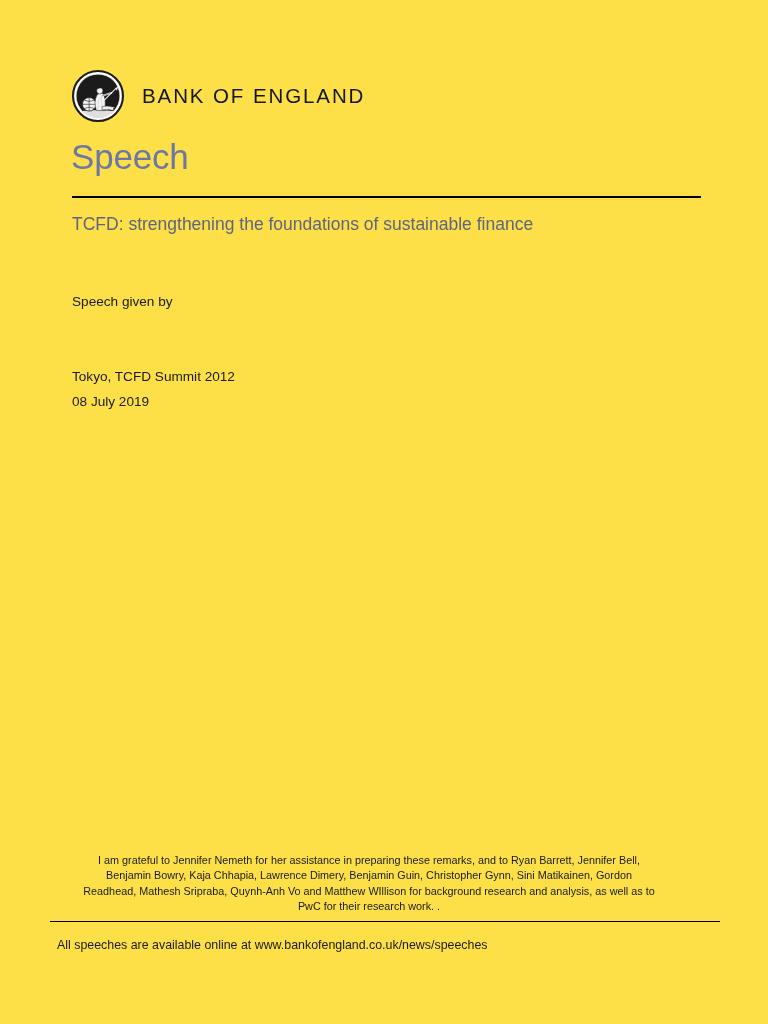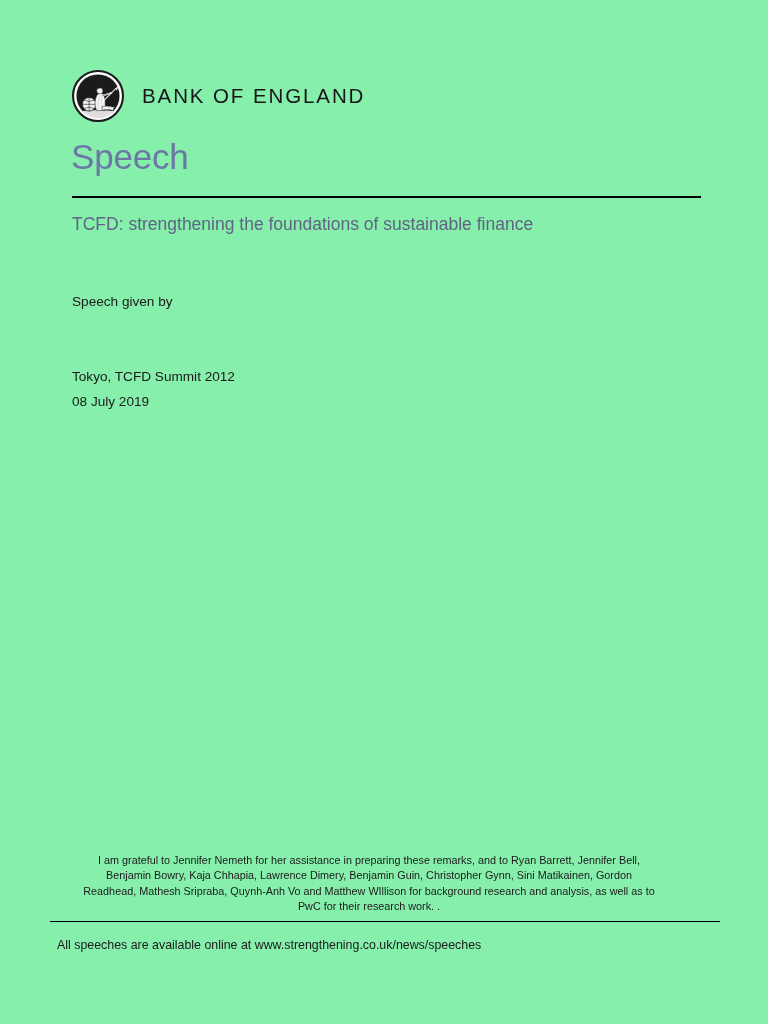--- a/index.html
+++ b/index.html
@@ -9,21 +9,21 @@
     background: #ffffff;
   }
   body {
     font-family: "Liberation Sans", sans-serif;
     -webkit-font-smoothing: antialiased;
   }
   .page {
     position: relative;
     width: 768px;
     height: 1024px;
-    background: #86efac;
+    background: #fde047;
     overflow: hidden;
     box-sizing: border-box;
   }
 
   
   .masthead {
     position: absolute;
     left: 72px;
     top: 70px;
     display: flex;
@@ -177,15 +177,15 @@
   <div class="doc-title">TCFD: strengthening the foundations of sustainable finance</div>
 
   <div class="meta meta-given">Speech given by</div>
 
   <div class="meta meta-place">Tokyo, TCFD Summit 2012</div>
   <div class="meta meta-date">08 July 2019</div>
 
   <div class="footnote">I am grateful to Jennifer Nemeth for her assistance in preparing these remarks, and to Ryan Barrett, Jennifer Bell, Benjamin Bowry, Kaja Chhapia, Lawrence Dimery, Benjamin Guin, Christopher Gynn, Sini Matikainen, Gordon Readhead, Mathesh Sripraba, Quynh-Anh Vo and Matthew WIllison for background research and analysis, as well as to PwC for their research work. .</div>
 
   <div class="rule-footer"></div>
-  <div class="footer-text">All speeches are available online at www.strengthening.co.uk/news/speeches</div>
+  <div class="footer-text">All speeches are available online at www.bankofengland.co.uk/news/speeches</div>
 
 </div>
 
 </body></html>

